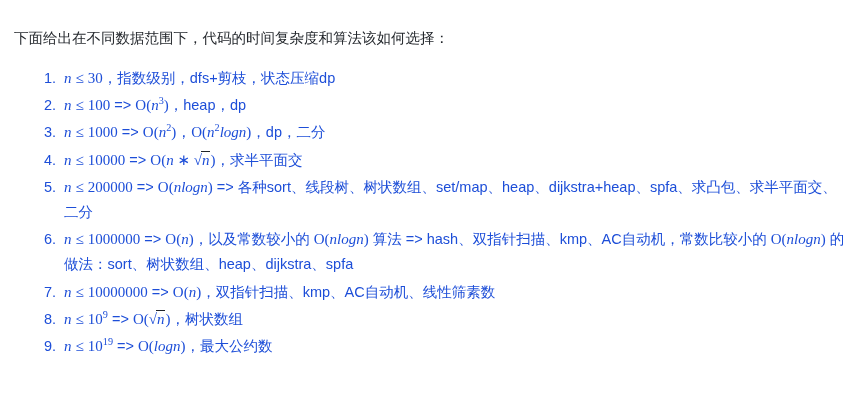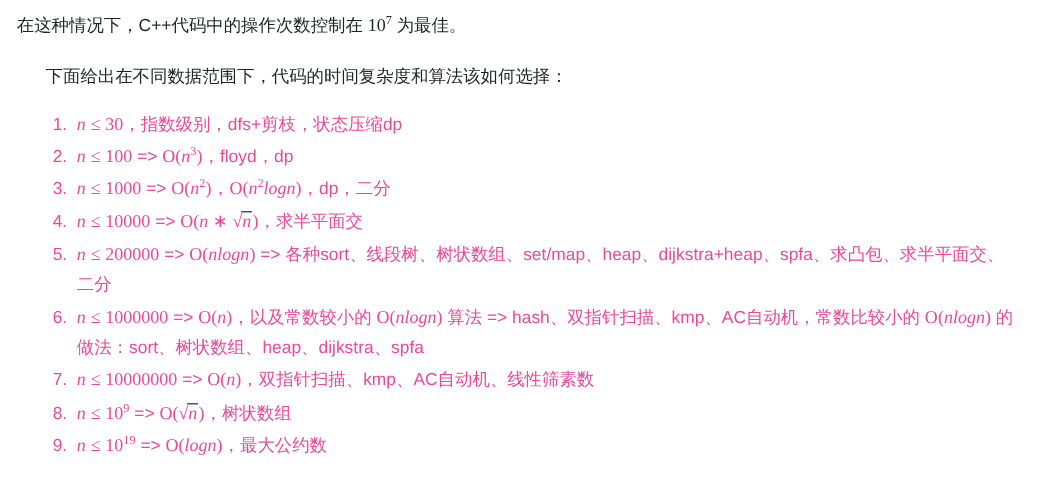--- a/index.html
+++ b/index.html
@@ -19,21 +19,20 @@
     box-sizing: border-box;
   }
   .para {
     font-size: 14.5px;
     line-height: 1.72;
     margin: 0 0 2px 0;
     color: #1f2328;
   }
   .para.spaced {
     margin-top: 16px;
-    margin-left: 24px;
   }
   .mathvar {
     font-family: "Liberation Serif", serif;
     font-style: italic;
     font-size: 15px;
   }
   .mathop {
     font-family: "Liberation Serif", serif;
     font-style: normal;
     font-size: 15px;
@@ -45,60 +44,57 @@
   }
   ol.list {
     margin: 14px 0 0 0;
     padding-left: 46px;
     list-style-type: decimal;
   }
   ol.list > li {
     font-size: 14.5px;
     line-height: 1.74;
     margin-bottom: 1px;
-    color: #ec4899;
+    color: #1d4ed8;
     padding-left: 4px;
   }
   .sqrt {
     font-family: "Liberation Serif", serif;
     font-style: normal;
   }
   .sqrt > .radicand {
     border-top: 1px solid #1f2328;
     padding: 0 1px;
     font-style: italic;
     margin-left: -1px;
   }
 </style>
 </head>
 <body>
 
 <div class="page">
 
 
-  <p class="para">
-    <span>在这种情况下，C++代码中的操作次数控制在 </span><span class="mathop"><span>10</span><sup>7</sup></span><span> 为最佳。</span>
-  </p>
 
   <p class="para spaced">
     <span>下面给出在不同数据范围下，代码的时间复杂度和算法该如何选择：</span>
   </p>
 
   <ol class="list">
 
     <li>
       <span class="mathvar">n</span>
       <span class="mathop">≤</span>
       <span class="mathop">30</span><span>，指数级别，dfs+剪枝，状态压缩dp</span>
     </li>
 
     <li>
       <span class="mathvar">n</span>
       <span class="mathop">≤</span>
-      <span class="mathop">100</span><span> =&gt; </span><span class="mathop"><span class="mathop">O</span>(<span class="mathvar">n</span><sup>3</sup>)</span><span>，floyd，dp</span>
+      <span class="mathop">100</span><span> =&gt; </span><span class="mathop"><span class="mathop">O</span>(<span class="mathvar">n</span><sup>3</sup>)</span><span>，heap，dp</span>
     </li>
 
     <li>
       <span class="mathvar">n</span>
       <span class="mathop">≤</span>
       <span class="mathop">1000</span><span> =&gt; </span><span class="mathop"><span class="mathop">O</span>(<span class="mathvar">n</span><sup>2</sup>)，<span class="mathop">O</span>(<span class="mathvar">n</span><sup>2</sup><span class="mathvar">logn</span>)</span><span>，dp，二分</span>
     </li>
 
     <li>
       <span class="mathvar">n</span>

